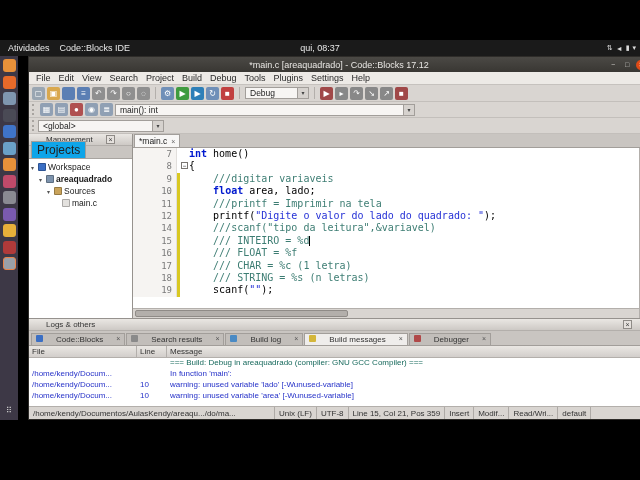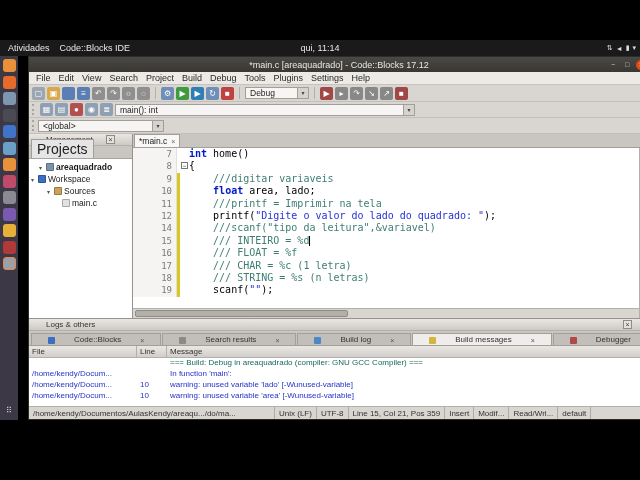--- a/index.html
+++ b/index.html
@@ -50,21 +50,21 @@
   .sccombo{width:126px;}
 
   
   .mainarea{flex:1 1 auto !important;display:flex;min-height:0;}
   .mgmt{width:104px;background:#d9d5d1;border-right:1px solid #96928e;display:flex;flex-direction:column;}
   .panelcap{height:12px;background:linear-gradient(#eae7e3,#cdc9c5);font-size:8px;color:#333;display:flex;
             align-items:center;padding:0 17px;border-bottom:1px solid #b3afab;white-space:nowrap;overflow:hidden;}
   .capx{margin-left:auto;width:9px;height:9px;border:1px solid #8f8b87;background:#e5e1dd;font-size:7px;
         line-height:7px;text-align:center;color:#444;flex:0 0 auto;}
   .mtabs{height:13px;display:flex;align-items:flex-end;background:#c9c5c1;padding-left:2px;border-bottom:1px solid #a8a4a0;}
-  .mtab{background:#e5e5e5;border:1px solid #a29e9a;border-bottom:none;font-size:14px;padding:1px 5px;color:#222;}
+  .mtab{background:#0ea5e9;border:1px solid #a29e9a;border-bottom:none;font-size:12px;padding:1px 5px;color:#222;}
   .mtree{flex:1;background:#fff;font-size:8.5px;padding-top:2px;overflow:hidden;}
   .titem{display:flex;align-items:center;height:12px;white-space:nowrap;}
   .tarrow{width:7px;font-size:6px;color:#555;flex:0 0 auto;}
   .ticonsq{width:8px;height:8px;border-radius:1px;margin-right:2px;flex:0 0 auto;border:1px solid rgba(0,0,0,.25);}
   .tlabel{color:#1a1a1a;}
 
   
   .editor{flex:1;display:flex;flex-direction:column;min-width:0;background:#fff;}
   .edtabs{height:14px;background:#c9c5c1;display:flex;align-items:flex-end;padding-left:1px;border-bottom:1px solid #a29e9a;flex:0 0 auto;}
   .edtab{background:#f8f7f6;border:1px solid #a29e9a;border-bottom:none;font-size:8.5px;padding:1px 4px;
@@ -88,21 +88,21 @@
   .lcode .str{color:#2531d6;}
   .caret{display:inline-block;width:1px;height:10px;background:#000;vertical-align:text-bottom;}
   .vscroll{width:10px;background:#d9d5d1;border-left:1px solid #b3afab;position:relative;flex:0 0 auto;}
   .vthumb{position:absolute;left:1px;right:1px;top:6%;height:76%;background:#b3afab;border:1px solid #8f8b87;border-radius:2px;}
   .hscroll{height:10px;background:#d9d5d1;border-top:1px solid #b3afab;position:relative;flex:0 0 auto;}
   .hthumb{position:absolute;top:1px;bottom:1px;left:2px;width:42%;background:#b3afab;border:1px solid #8f8b87;border-radius:2px;}
 
   
   .logs{height:88px;display:flex;flex-direction:column;background:#d9d5d1;border-top:1px solid #96928e;}
   .ltabs{height:15px;display:flex;align-items:flex-end;padding-left:2px;background:#c9c5c1;gap:1px;border-bottom:1px solid #a29e9a;flex:0 0 auto;}
-  .ltab{display:flex;align-items:flex-end;gap:19px;font-size:8px;padding:1px 16px;background:#c2beba;
+  .ltab{display:flex;align-items:flex-start;gap:13px;font-size:8px;padding:1px 4px;background:#c2beba;
         border:1px solid #a29e9a;border-bottom:none;color:#333;white-space:nowrap;}
   .ltab.active{background:#efedeb;}
   .ltab .ticon{width:7px;height:7px;border-radius:1px;flex:0 0 auto;}
   .ltab .tx{font-size:7px;color:#555;}
   .ltable{flex:1;background:#fff;display:flex;flex-direction:column;font-size:8px;overflow:hidden;}
   .lhead{display:flex;background:linear-gradient(#eae7e3,#d2cecb);border-bottom:1px solid #b3afab;color:#333;height:12px;align-items:center;flex:0 0 auto;}
   .hcell{padding:0 3px;border-right:1px solid #b3afab;height:100%;display:flex;align-items:center;}
   .c-file{width:108px;flex:0 0 auto;}
   .c-line{width:30px;flex:0 0 auto;}
   .c-msg{flex:1;min-width:0;}
@@ -121,21 +121,21 @@
 </head>
 <body>
 
 <div class="screen">
 
   <div class="topbar">
     <div class="tb-left">
       <span>Atividades</span>
       <span>Code::Blocks IDE</span>
     </div>
-    <div class="clock">qui, 11:14</div>
+    <div class="clock">qui, 08:37</div>
     <div class="systray">
         <span class="sysicon">⇅</span>
         <span class="sysicon">◄</span>
         <span class="sysicon">▮</span>
         <span class="sysicon">▾</span>
       </div>
   </div>
 
   <div class="launcher">
       <div class="licon" style="background: rgb(232, 145, 58);"></div>
@@ -235,29 +235,29 @@
 
       <div class="mgmt">
         <div class="panelcap">
           <span>Management</span>
           <span class="capx">×</span>
         </div>
         <div class="mtabs">
           <span class="mtab">Projects</span>
         </div>
         <div class="mtree">
+            <div class="titem" style="padding-left: 2px;">
+              <span class="tarrow">▾</span>
+              <span class="ticonsq" style="background: rgb(59, 111, 196);"></span>
+              <span class="tlabel">Workspace</span>
+            </div>
             <div class="titem" style="padding-left: 10px;">
               <span class="tarrow">▾</span>
               <span class="ticonsq" style="background: rgb(125, 147, 173);"></span>
               <span class="tlabel" style="font-weight: bold;">areaquadrado</span>
-            </div>
-            <div class="titem" style="padding-left: 2px;">
-              <span class="tarrow">▾</span>
-              <span class="ticonsq" style="background: rgb(59, 111, 196);"></span>
-              <span class="tlabel">Workspace</span>
             </div>
             <div class="titem" style="padding-left: 18px;">
               <span class="tarrow">▾</span>
               <span class="ticonsq" style="background: rgb(201, 163, 90);"></span>
               <span class="tlabel">Sources</span>
             </div>
             <div class="titem" style="padding-left: 26px;">
               <span class="tarrow"></span>
               <span class="ticonsq" style="background: rgb(227, 225, 222);"></span>
               <span class="tlabel">main.c</span>

